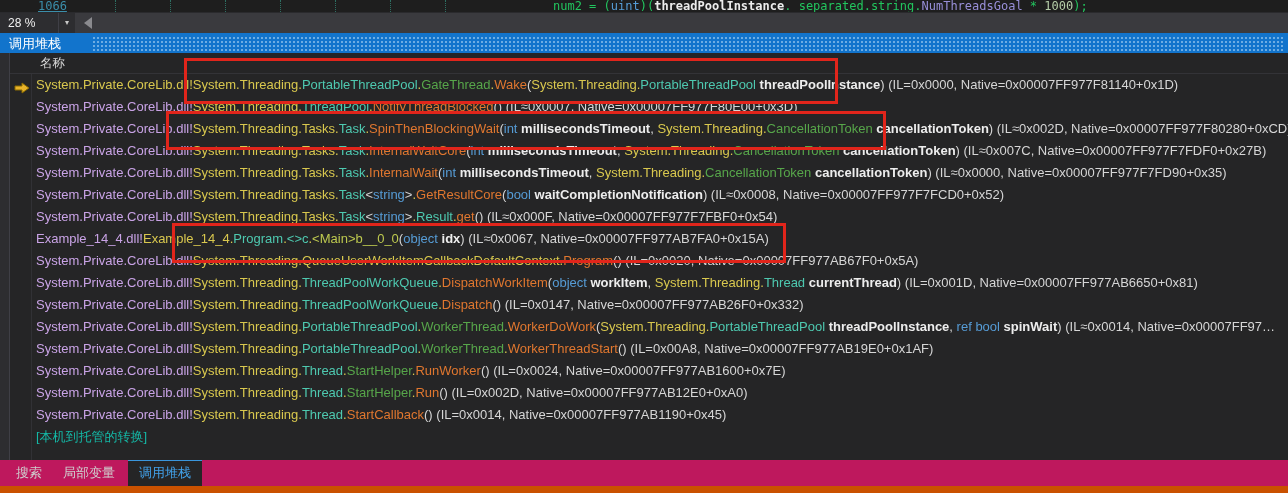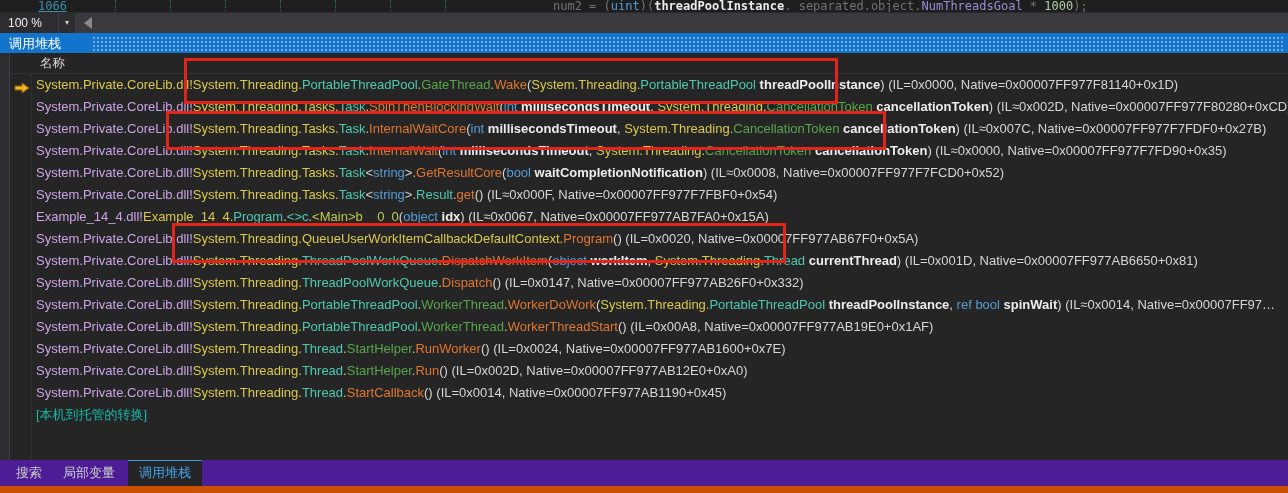--- a/index.html
+++ b/index.html
@@ -7,21 +7,21 @@
     position:relative;width:1288px;height:493px;overflow:hidden;
     background:#252526;font-family:"Liberation Sans",sans-serif;
     -webkit-font-smoothing:antialiased;
   }
   
   .editor-strip{position:absolute;left:0;top:0;width:1288px;height:12px;background:#1E1E1E;overflow:hidden;}
   .line-number{position:absolute;left:38px;top:-1px;font:12px "DejaVu Sans Mono",monospace;color:#3B8EAA;text-decoration:underline;}
   .code-line{position:absolute;left:553px;top:-1px;font:12px "DejaVu Sans Mono",monospace;white-space:pre;}
   .indent-guide{position:absolute;top:0;width:1px;height:12px;border-left:1px dotted #2E6E62;}
   
-  .ck-w{color:#737373}.ck-k{color:#569CD6}.ck-b{color:#ECECEC;font-weight:bold}
+  .ck-w{color:#22c55e}.ck-k{color:#569CD6}.ck-b{color:#ECECEC;font-weight:bold}
   .ck-v{color:#988FD8}.ck-num{color:#B5CEA8}
   
   .toolbar-strip{position:absolute;left:0;top:12px;width:1288px;height:20px;background:#3A3A3E;border-top:1px solid #2A2A2D;}
   .zoom-control{position:absolute;left:0;top:0;height:20px;width:50px;background:#2D2D30;color:#F0F0F0;
     font-size:12px;line-height:20px;padding-left:8px;}
   .zoom-dropdown{position:absolute;left:58px;top:0;width:16px;height:20px;background:#2D2D30;
     color:#C8C8C8;font-size:8px;line-height:20px;text-align:center;border-left:1px solid #3F3F46;}
   .scroll-left-arrow{position:absolute;left:84px;top:4px;width:0;height:0;
     border-top:6px solid transparent;border-bottom:6px solid transparent;border-right:8px solid #8A8A8E;}
   
@@ -44,21 +44,21 @@
   
   .tk-m{color:#C9A3E6}.tk-n{color:#D9C84E}.tk-c{color:#4EC9B0}.tk-g{color:#57A64A}
   .tk-o{color:#E0772F}.tk-k{color:#569CD6}.tk-p{color:#EDEDED;font-weight:bold}
   .tk-w{color:#D6D6D6}.tk-y{color:#BDC94F}
   
   .annotation-box{position:absolute;border:3px solid #E1251B;background:transparent;z-index:50;}
   .box-1{left:184px;top:58px;width:648px;height:40px;}
   .box-2{left:166px;top:111px;width:714px;height:33px;}
   .box-3{left:172px;top:223px;width:608px;height:34px;}
   
-  .tab-strip{position:absolute;left:0;top:460px;width:1288px;height:26px;background:#4c1d95;}
+  .tab-strip{position:absolute;left:0;top:460px;width:1288px;height:26px;background:#be185d;}
   .tab{position:absolute;top:0;height:26px;line-height:26px;font-size:13px;color:#CFCFCF;text-align:center;}
   .tab-search{left:8px;width:42px;}
   .tab-locals{left:54px;width:70px;}
   .tab-callstack{left:128px;width:74px;background:#252526;color:#42A0E8;border-top:1px solid #3A96DD;line-height:24px;}
   
   .status-bar{position:absolute;left:0;top:486px;width:1288px;height:7px;background:#CA5100;}
 </style>
 </head>
 <body>
 
@@ -66,44 +66,45 @@
 
   <div class="editor-strip">
     <div class="indent-guide" style="left:115px"></div>
     <div class="indent-guide" style="left:170px"></div>
     <div class="indent-guide" style="left:225px"></div>
     <div class="indent-guide" style="left:280px"></div>
     <div class="indent-guide" style="left:335px"></div>
     <div class="indent-guide" style="left:390px"></div>
     <div class="indent-guide" style="left:445px"></div>
     <span class="line-number">1066</span>
-    <span class="code-line"><span class="ck-w">num2 = (</span><span class="ck-k">uint</span><span class="ck-w">)(</span><span class="ck-b">threadPoolInstance</span><span class="ck-w">._separated.object.</span><span class="ck-v">NumThreadsGoal</span><span class="ck-w"> * </span><span class="ck-num">1000</span><span class="ck-w">);</span></span>
+    <span class="code-line"><span class="ck-w">num2 = (</span><span class="ck-k">uint</span><span class="ck-w">)(</span><span class="ck-b">threadPoolInstance</span><span class="ck-w">._separated.string.</span><span class="ck-v">NumThreadsGoal</span><span class="ck-w"> * </span><span class="ck-num">1000</span><span class="ck-w">);</span></span>
   </div>
 
   <div class="toolbar-strip">
-    <div class="zoom-control">100 %</div>
+    <div class="zoom-control">28 %</div>
     <div class="zoom-dropdown">▾</div>
     <div class="scroll-left-arrow"></div>
   </div>
 
   <div class="panel-titlebar">
     <span class="panel-title">调用堆栈</span>
     <div class="titlebar-dots"></div>
   </div>
 
   <div class="panel-body">
     <div class="left-gutter"></div>
     <div class="col-divider"></div>
     <div class="col-header">
       <span class="col-header-label">名称</span>
     </div>
     <div class="stack-rows">
         <div class="stack-row"><span class="frame-arrow"><svg width="16" height="12" viewBox="0 0 16 12">
               <path d="M1 4 h7 V1 l7 5 -7 5 V8 H1 z" fill="#E8B32A" stroke="#8A6A00" stroke-width="1"></path>
             </svg></span><span class="row-text"><span class="tk-n">System.Private.CoreLib.dll!</span><span class="tk-n">System.Threading.</span><span class="tk-c">PortableThreadPool</span><span class="tk-n">.</span><span class="tk-g">GateThread</span><span class="tk-n">.</span><span class="tk-o">Wake</span><span class="tk-w">(</span><span class="tk-n">System.Threading.</span><span class="tk-c">PortableThreadPool</span><span class="tk-p"> threadPoolInstance</span><span class="tk-w">) </span><span class="tk-w">(IL=0x0000, Native=0x00007FF977F81140+0x1D)</span></span></div>
+        <div class="stack-row"><span class="row-text"><span class="tk-m">System.Private.CoreLib.dll!</span><span class="tk-n">System.Threading.</span><span class="tk-c">ThreadPool</span><span class="tk-n">.</span><span class="tk-o">NotifyThreadBlocked</span><span class="tk-w">() </span><span class="tk-w">(IL≈0x0007, Native=0x00007FF977F80E00+0x3D)</span></span></div>
         <div class="stack-row"><span class="row-text"><span class="tk-m">System.Private.CoreLib.dll!</span><span class="tk-n">System.Threading.Tasks.</span><span class="tk-c">Task</span><span class="tk-n">.</span><span class="tk-o">SpinThenBlockingWait</span><span class="tk-w">(</span><span class="tk-k">int</span><span class="tk-p"> millisecondsTimeout</span><span class="tk-w">, </span><span class="tk-n">System.Threading.</span><span class="tk-g">CancellationToken</span><span class="tk-p"> cancellationToken</span><span class="tk-w">) </span><span class="tk-w">(IL≈0x002D, Native=0x00007FF977F80280+0xCD)</span></span></div>
         <div class="stack-row"><span class="row-text"><span class="tk-m">System.Private.CoreLib.dll!</span><span class="tk-n">System.Threading.Tasks.</span><span class="tk-c">Task</span><span class="tk-n">.</span><span class="tk-o">InternalWaitCore</span><span class="tk-w">(</span><span class="tk-k">int</span><span class="tk-p"> millisecondsTimeout</span><span class="tk-w">, </span><span class="tk-n">System.Threading.</span><span class="tk-g">CancellationToken</span><span class="tk-p"> cancellationToken</span><span class="tk-w">) </span><span class="tk-w">(IL≈0x007C, Native=0x00007FF977F7FDF0+0x27B)</span></span></div>
         <div class="stack-row"><span class="row-text"><span class="tk-m">System.Private.CoreLib.dll!</span><span class="tk-n">System.Threading.Tasks.</span><span class="tk-c">Task</span><span class="tk-n">.</span><span class="tk-o">InternalWait</span><span class="tk-w">(</span><span class="tk-k">int</span><span class="tk-p"> millisecondsTimeout</span><span class="tk-w">, </span><span class="tk-n">System.Threading.</span><span class="tk-g">CancellationToken</span><span class="tk-p"> cancellationToken</span><span class="tk-w">) </span><span class="tk-w">(IL≈0x0000, Native=0x00007FF977F7FD90+0x35)</span></span></div>
         <div class="stack-row"><span class="row-text"><span class="tk-m">System.Private.CoreLib.dll!</span><span class="tk-n">System.Threading.Tasks.</span><span class="tk-c">Task</span><span class="tk-w">&lt;</span><span class="tk-k">string</span><span class="tk-w">&gt;</span><span class="tk-n">.</span><span class="tk-o">GetResultCore</span><span class="tk-w">(</span><span class="tk-k">bool</span><span class="tk-p"> waitCompletionNotification</span><span class="tk-w">) </span><span class="tk-w">(IL≈0x0008, Native=0x00007FF977F7FCD0+0x52)</span></span></div>
         <div class="stack-row"><span class="row-text"><span class="tk-m">System.Private.CoreLib.dll!</span><span class="tk-n">System.Threading.Tasks.</span><span class="tk-c">Task</span><span class="tk-w">&lt;</span><span class="tk-k">string</span><span class="tk-w">&gt;</span><span class="tk-n">.</span><span class="tk-c">Result</span><span class="tk-n">.</span><span class="tk-o">get</span><span class="tk-w">() </span><span class="tk-w">(IL≈0x000F, Native=0x00007FF977F7FBF0+0x54)</span></span></div>
         <div class="stack-row"><span class="row-text"><span class="tk-m">Example_14_4.dll!</span><span class="tk-n">Example_14_4.</span><span class="tk-c">Program</span><span class="tk-n">.</span><span class="tk-c">&lt;&gt;c</span><span class="tk-n">.</span><span class="tk-y">&lt;Main&gt;b__0_0</span><span class="tk-w">(</span><span class="tk-k">object</span><span class="tk-p"> idx</span><span class="tk-w">) </span><span class="tk-w">(IL≈0x0067, Native=0x00007FF977AB7FA0+0x15A)</span></span></div>
         <div class="stack-row"><span class="row-text"><span class="tk-m">System.Private.CoreLib.dll!</span><span class="tk-n">System.Threading.</span><span class="tk-n">QueueUserWorkItemCallbackDefaultContext</span><span class="tk-n">.</span><span class="tk-o">Program</span><span class="tk-w">() </span><span class="tk-w">(IL=0x0020, Native=0x00007FF977AB67F0+0x5A)</span></span></div>
         <div class="stack-row"><span class="row-text"><span class="tk-m">System.Private.CoreLib.dll!</span><span class="tk-n">System.Threading.</span><span class="tk-c">ThreadPoolWorkQueue</span><span class="tk-n">.</span><span class="tk-o">DispatchWorkItem</span><span class="tk-w">(</span><span class="tk-k">object</span><span class="tk-p"> workItem</span><span class="tk-w">, </span><span class="tk-n">System.Threading.</span><span class="tk-c">Thread</span><span class="tk-p"> currentThread</span><span class="tk-w">) </span><span class="tk-w">(IL=0x001D, Native=0x00007FF977AB6650+0x81)</span></span></div>
         <div class="stack-row"><span class="row-text"><span class="tk-m">System.Private.CoreLib.dll!</span><span class="tk-n">System.Threading.</span><span class="tk-c">ThreadPoolWorkQueue</span><span class="tk-n">.</span><span class="tk-o">Dispatch</span><span class="tk-w">() </span><span class="tk-w">(IL=0x0147, Native=0x00007FF977AB26F0+0x332)</span></span></div>
         <div class="stack-row"><span class="row-text"><span class="tk-m">System.Private.CoreLib.dll!</span><span class="tk-n">System.Threading.</span><span class="tk-c">PortableThreadPool</span><span class="tk-n">.</span><span class="tk-g">WorkerThread</span><span class="tk-n">.</span><span class="tk-o">WorkerDoWork</span><span class="tk-w">(</span><span class="tk-n">System.Threading.</span><span class="tk-c">PortableThreadPool</span><span class="tk-p"> threadPoolInstance</span><span class="tk-w">, </span><span class="tk-k">ref</span><span class="tk-w"> </span><span class="tk-k">bool</span><span class="tk-p"> spinWait</span><span class="tk-w">) </span><span class="tk-w">(IL≈0x0014, Native=0x00007FF97…</span></span></div>

